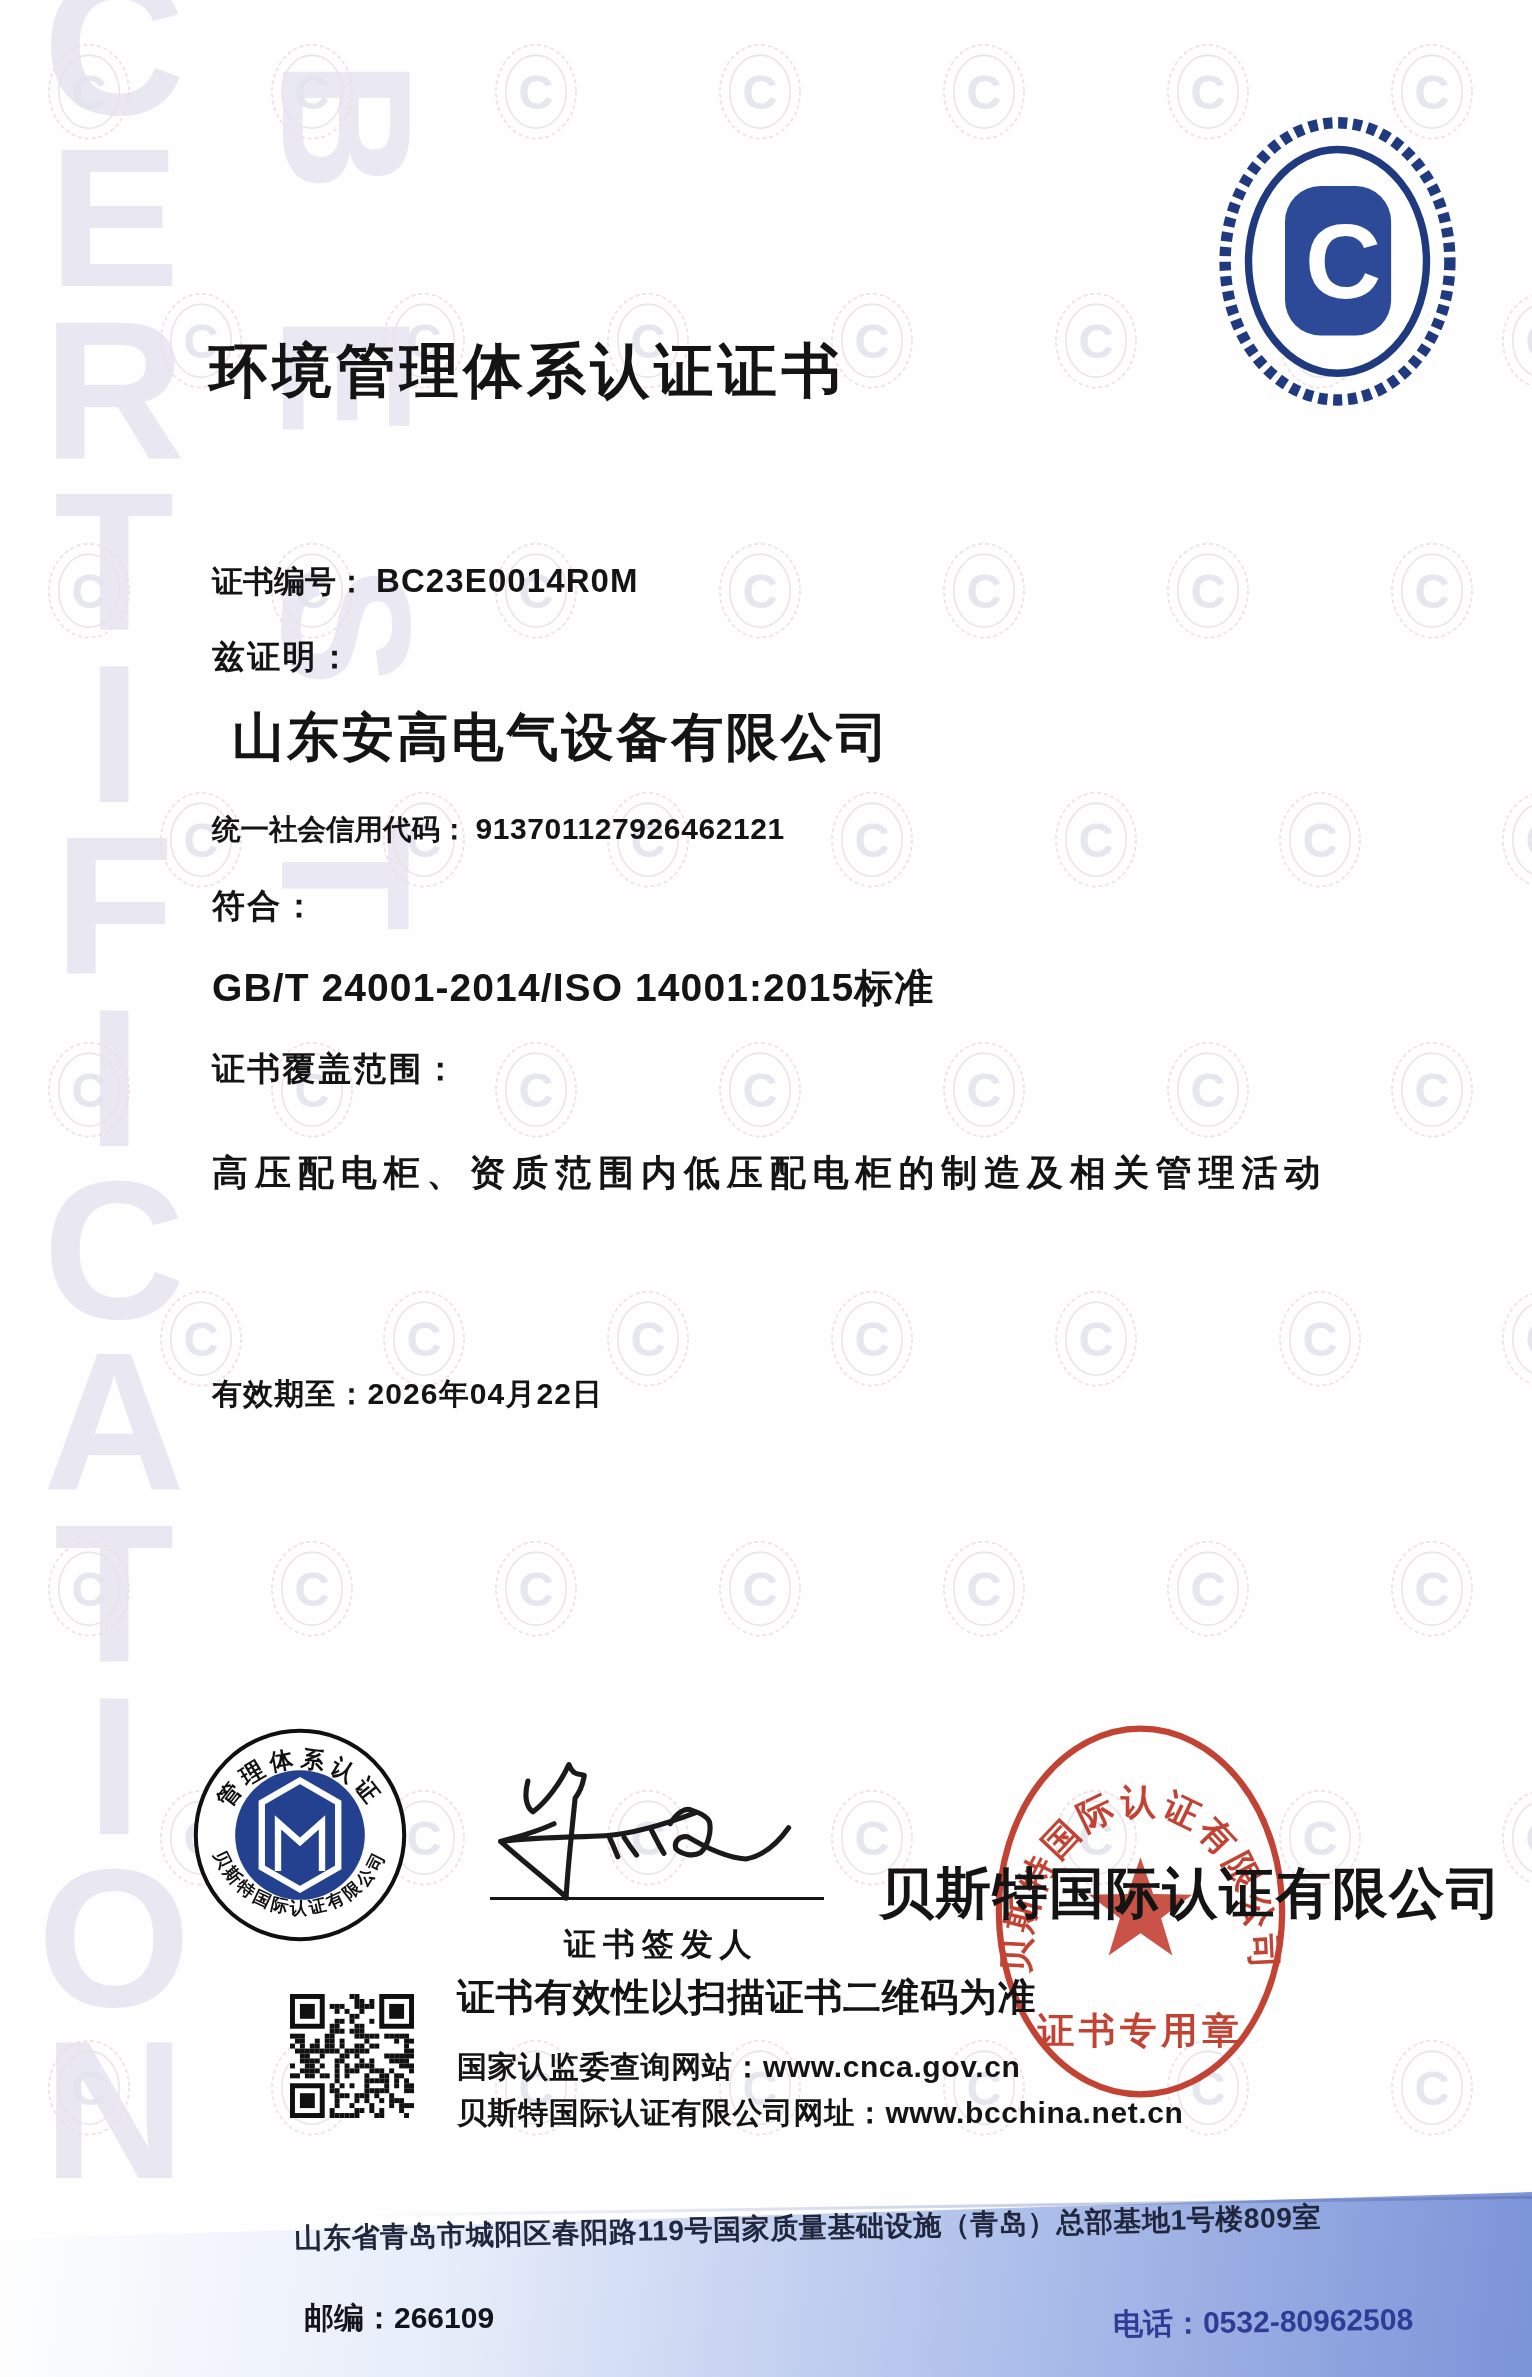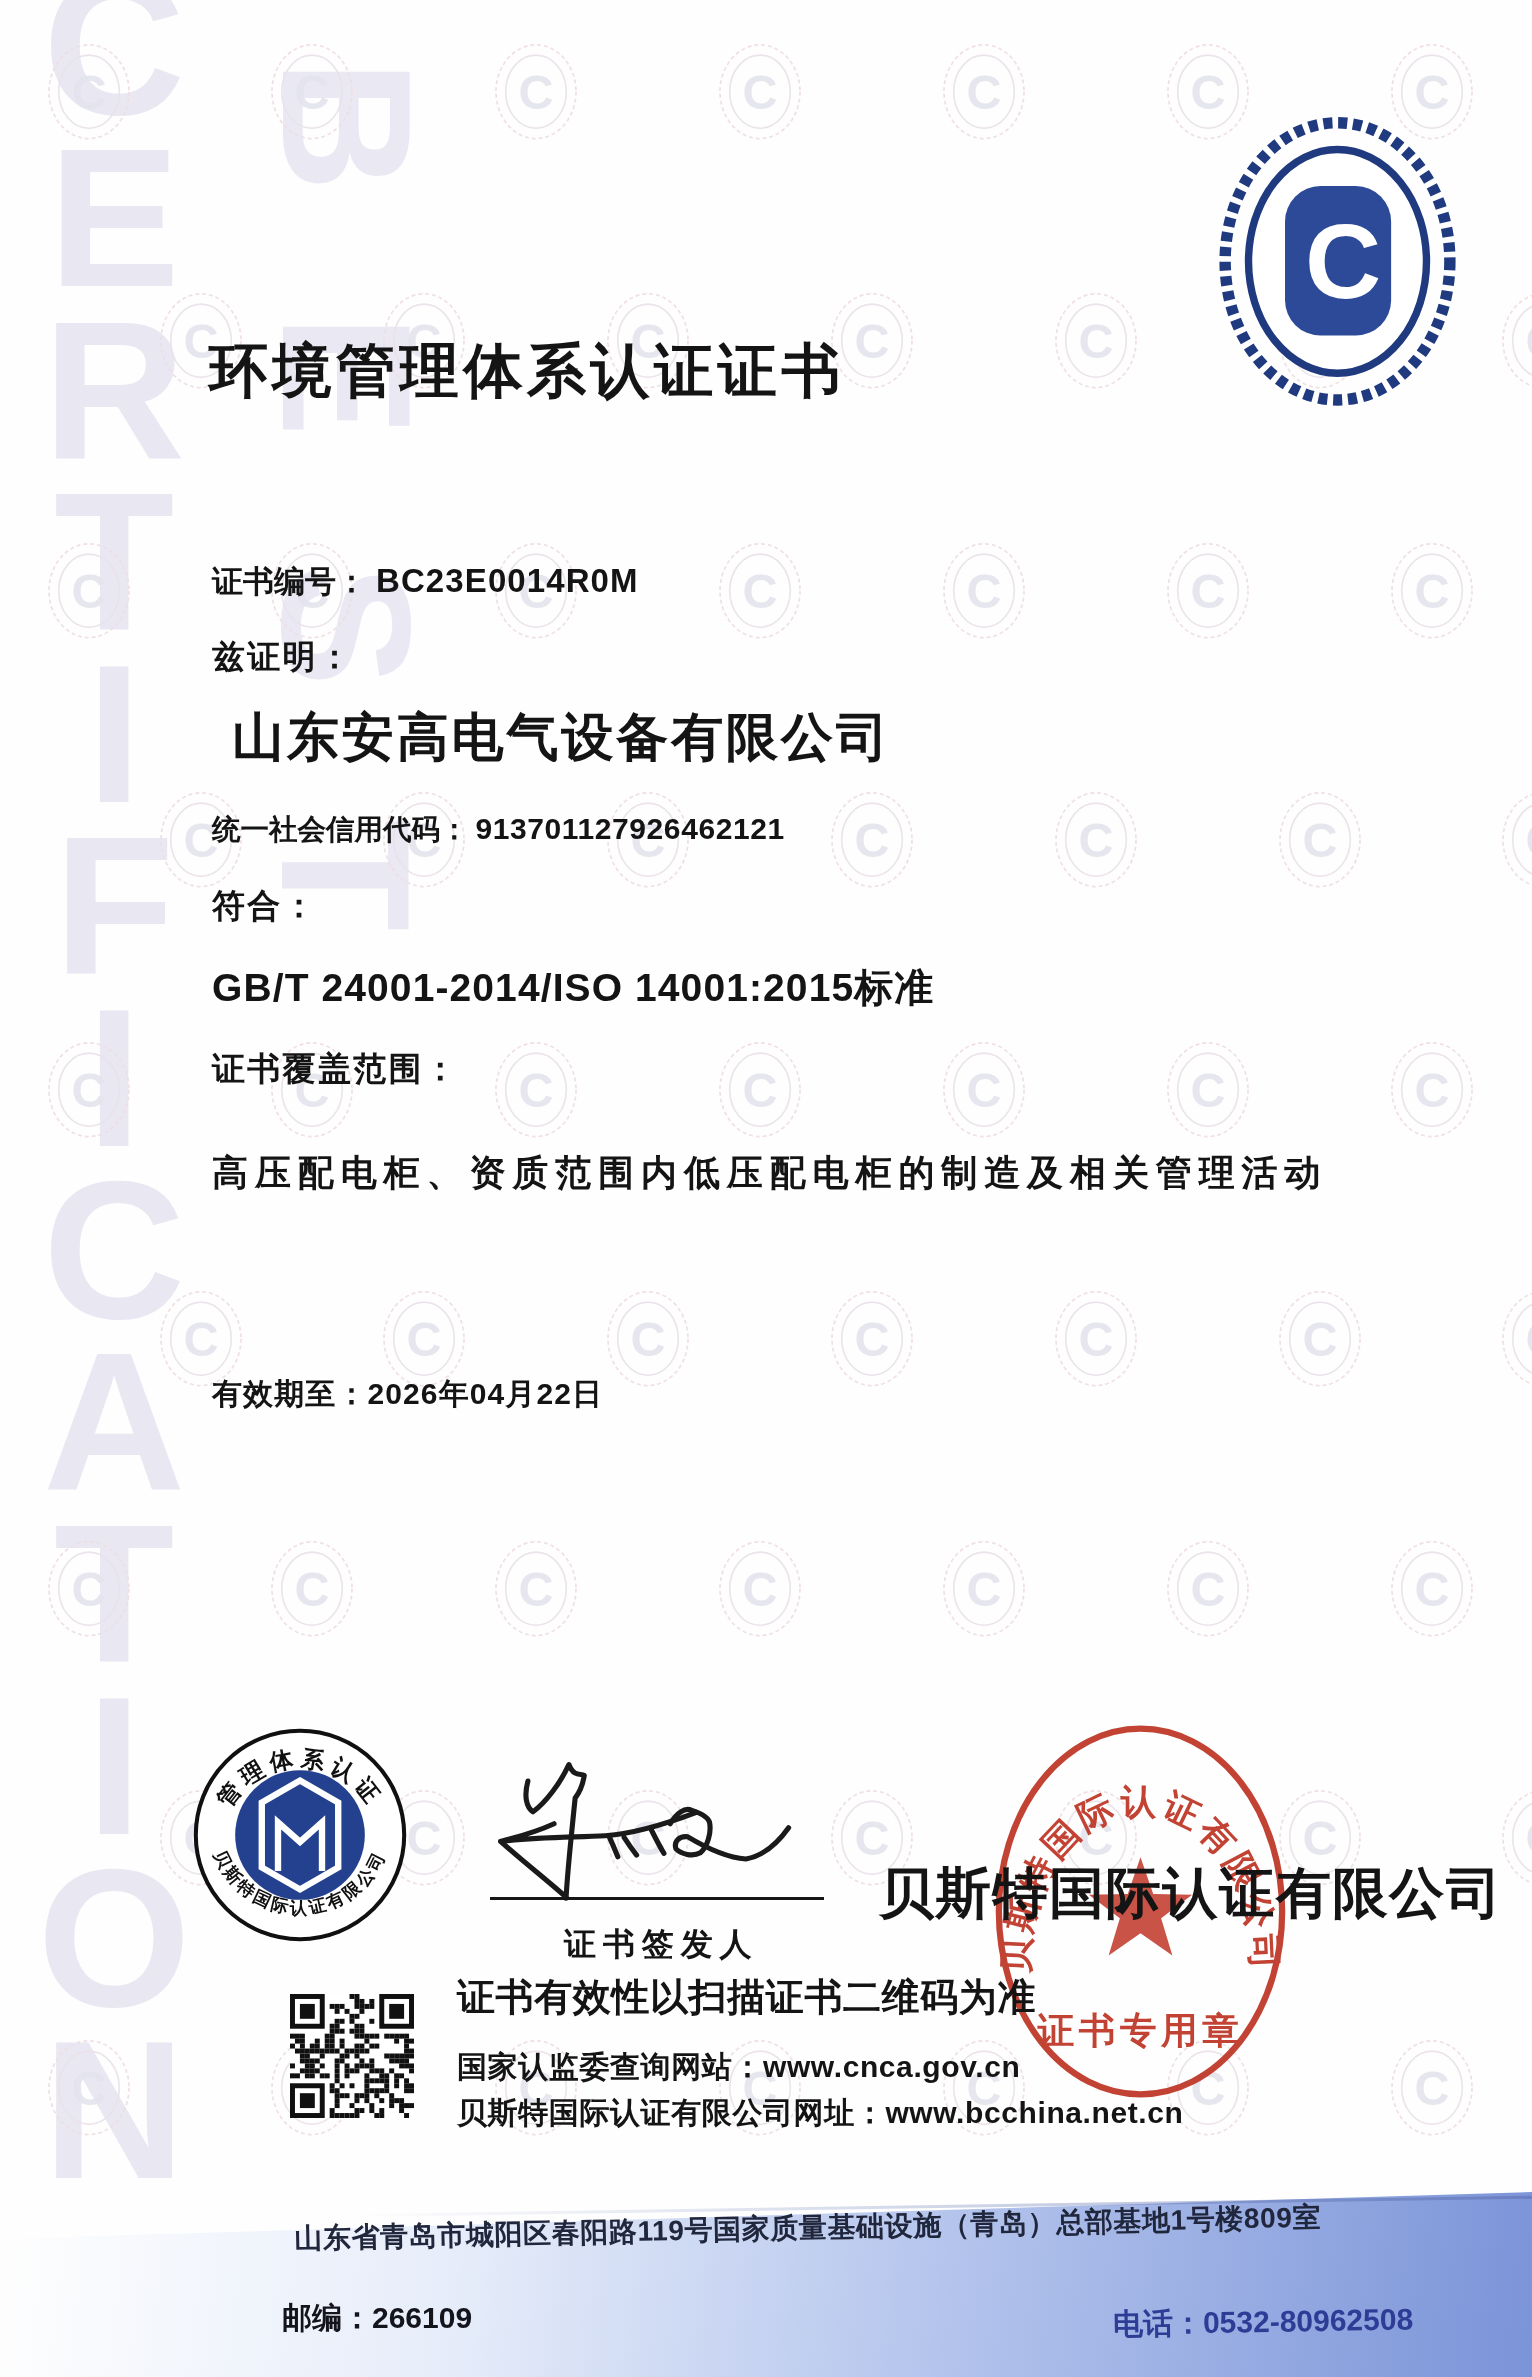--- a/index.html
+++ b/index.html
@@ -42,21 +42,21 @@
   .sig-line{position:absolute;left:490px;top:1897px;width:334px;height:2.9px;background:#161616;z-index:2;}
   .signer{left:564px;top:1923px;font-size:32px;letter-spacing:6.9px;}
   .stamp{position:absolute;left:992px;top:1723px;z-index:2;opacity:.95;}
   .issuer-name{left:879px;top:1857px;font-size:55px;letter-spacing:1.7px;z-index:3;}
   
   #qr-code{position:absolute;left:290px;top:1994px;z-index:2;}
   .qr-note{left:457px;top:1972px;font-size:38px;letter-spacing:0.6px;}
   .cnca{left:457px;top:2047px;font-size:30px;letter-spacing:0.6px;}
   .bcc{left:457px;top:2093px;font-size:30px;letter-spacing:0.6px;}
   .office{left:294px;top:2220px;font-size:28px;letter-spacing:0.6px;color:#20263c;transform:rotate(-1.2deg);transform-origin:left top;}
-  .postcode{left:282px;top:2298px;font-size:30px;color:#14141c;}
+  .postcode{left:304px;top:2298px;font-size:30px;color:#14141c;}
   .phone{left:1113px;top:2302px;font-size:30px;color:#2f3c96;transform:rotate(-1deg);}
   
   .bc-logo{position:absolute;left:1212px;top:114px;z-index:2;}
 </style>
 </head>
 <body>
 
 <div class="page">
 
   <div id="wm-cert">

